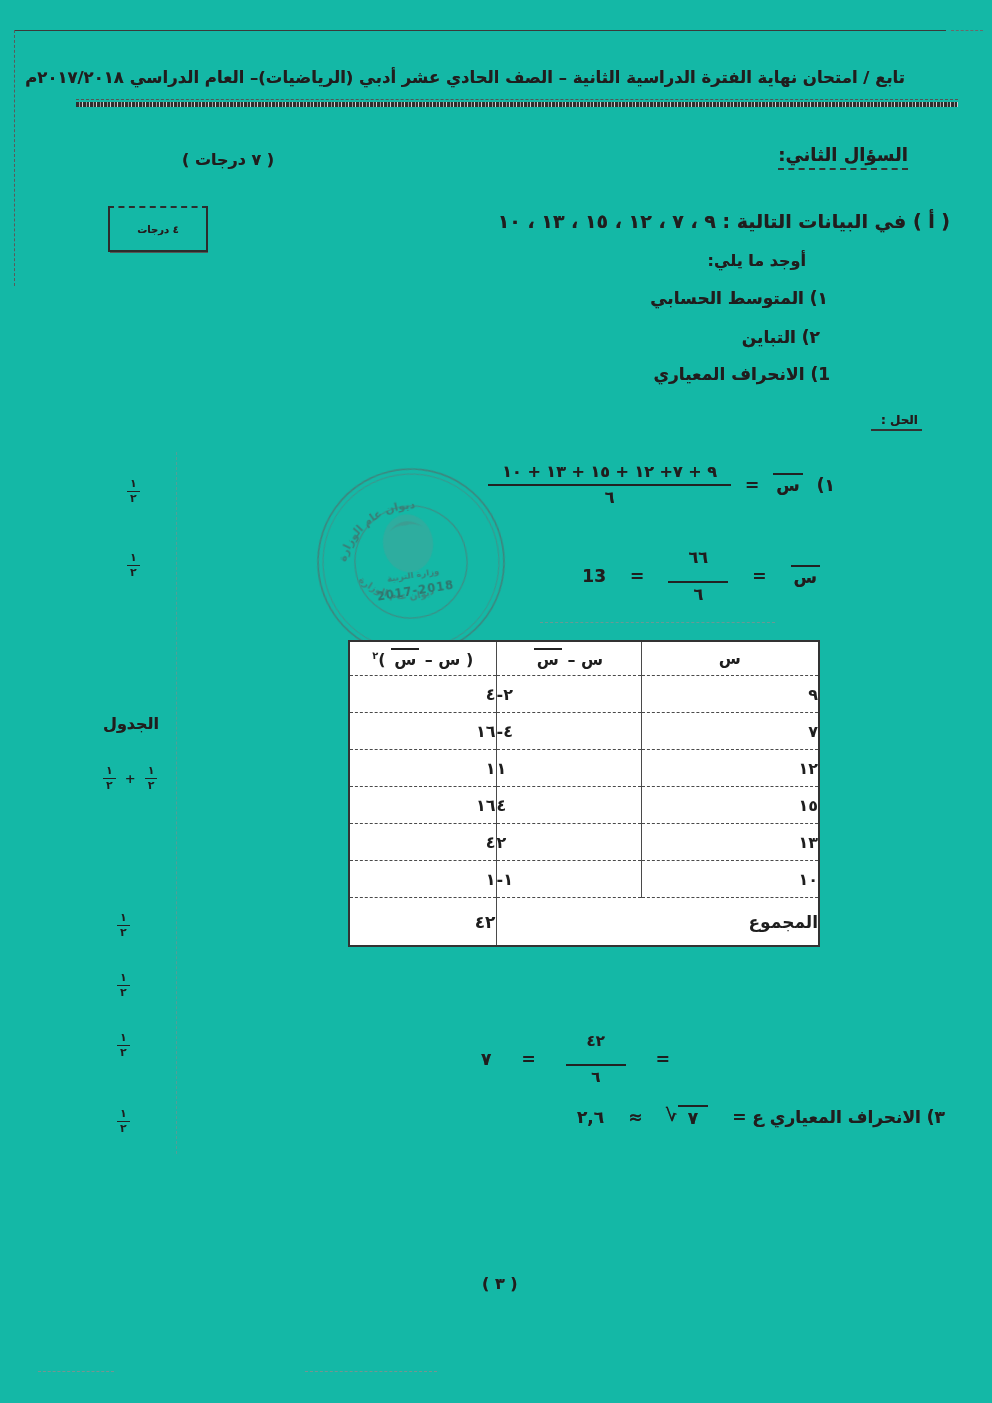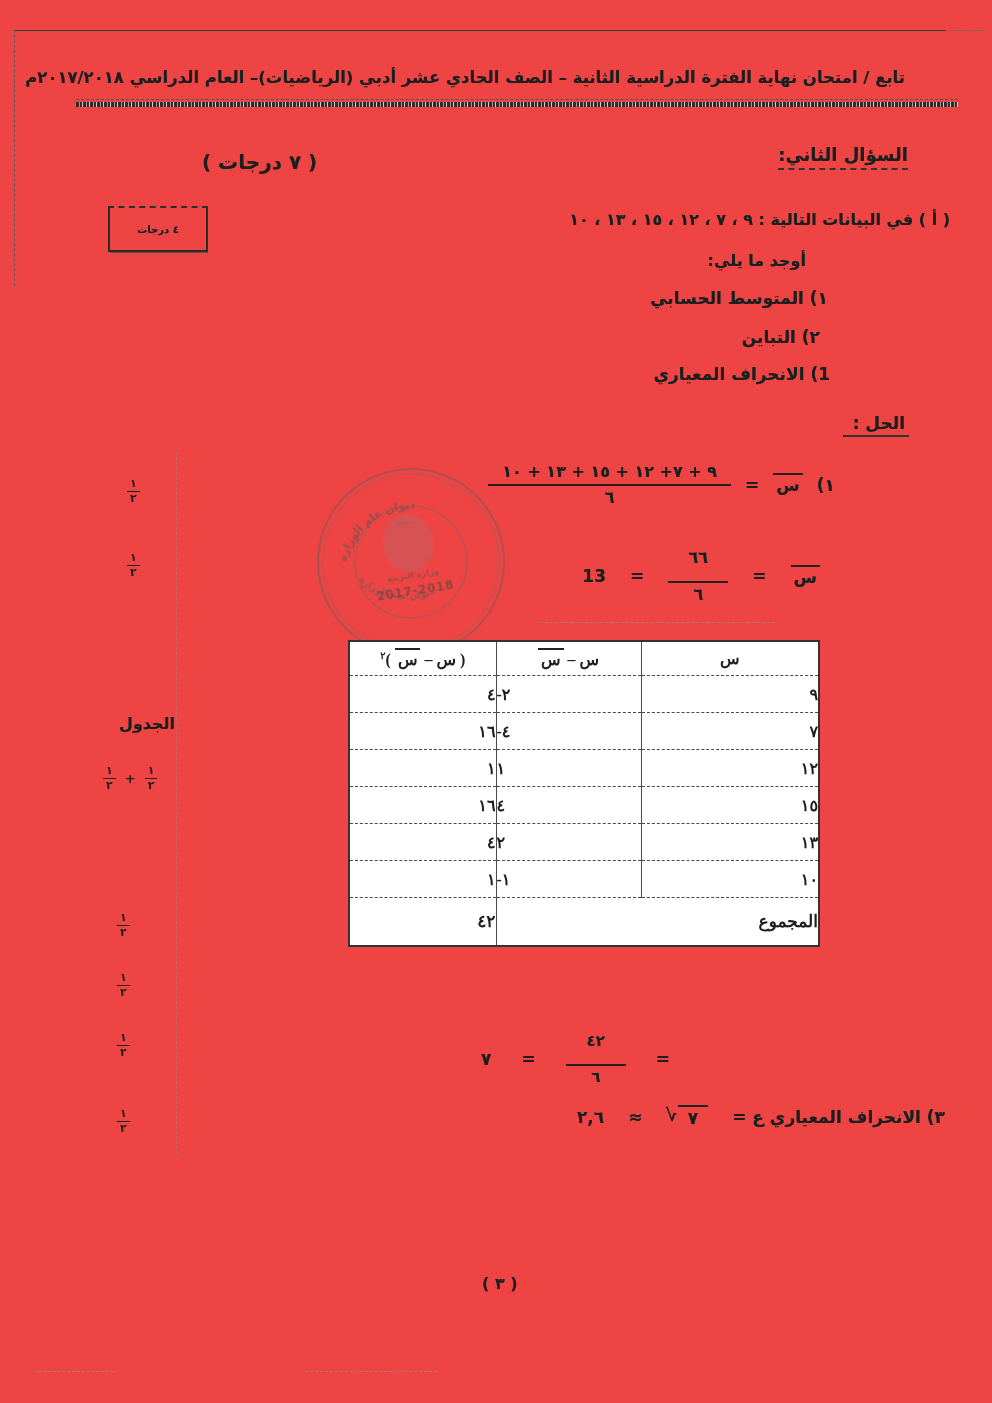--- a/index.html
+++ b/index.html
@@ -1,17 +1,17 @@
 <!DOCTYPE html>
 <html lang="ar"><head>
 <meta charset="utf-8">
 <style>
   html,body{margin:0;padding:0;background:#e8e8e8;}
   .page{
-    position:relative; width:992px; height:1403px; background:#ef4444;
+    position:relative; width:992px; height:1403px; background:#14b8a6;
     font-family:"DejaVu Sans", sans-serif; color:#1e1e1e; overflow:hidden;
     margin:0 auto;
   }
   .abs{position:absolute;}
   .ar{direction:rtl; font-weight:700; text-shadow:0 0 0.4px #444;}
   .ltr-override{direction:ltr; unicode-bidi:bidi-override;}
 
   
   .frac{display:inline-flex; flex-direction:column; align-items:center; vertical-align:middle;}
   .frac .num{padding:0 14px 3px; border-bottom:2px solid #222; text-align:center; white-space:nowrap;}
@@ -35,21 +35,21 @@
     display:flex; align-items:center; justify-content:center;
     font-size:10px; box-shadow:1px 2px 0 -1px #555;
   }
 
   
   table.calc{border-collapse:collapse; direction:rtl; width:470px; table-layout:fixed;
     border:2px solid #333; background:#fff;}
   table.calc th, table.calc td{
     border-left:1px solid #4a4a4a; border-right:1px solid #4a4a4a;
     border-top:1.5px dashed #4a4a4a; border-bottom:1.5px dashed #4a4a4a;
-    font-weight:700; font-size:16px; padding:0;font-family:Liberation Serif, serif;
+    font-weight:700; font-size:16px; padding:0;
   }
   table.calc th{height:33px; font-size:16px;}
   table.calc td{height:36px;}
   table.calc tr.sumrow td{height:47px; font-size:17px;}
 
   
   .mfrac{display:inline-flex; flex-direction:column; align-items:center; font-size:11px; font-weight:700;}
   .mfrac .n{padding:0 3px 1px; border-bottom:1.5px solid #222; line-height:1.1;}
   .mfrac .d{padding-top:1px; line-height:1.1;}
 
@@ -69,34 +69,34 @@
   <div class="abs" style="left:951px; top:30px; width:32px; border-top:1.5px dashed #6a6a6a;"></div>
   <div class="abs" style="left:14px; top:30px; height:256px; border-left:1px dashed #5a5a5a;"></div>
 
   <div class="abs ar" style="right:87px; top:68px; font-size:16.5px;">تابع / امتحان نهاية الفترة الدراسية الثانية – الصف الحادي عشر أدبي (الرياضيات)– العام الدراسي ٢٠١٧/٢٠١٨م</div>
   <div class="abs" style="left:76px; top:99px; width:882px;">
     <div class="sep-dash"></div>
     <div class="sep-band"></div>
   </div>
 
   <div class="abs ar" style="right:84px; top:144px; font-size:18px; border-bottom:2px dashed #333; padding-bottom:3px;">السؤال الثاني:</div>
-  <div class="abs ar" style="left:202px; top:150px; font-size:20px;">( ٧ درجات )</div>
+  <div class="abs ar" style="left:182px; top:150px; font-size:16px;">( ٧ درجات )</div>
 
   <div class="abs" style="left:108px; top:206px;">
     <div class="marks-box ar">٤ درجات</div>
   </div>
 
-  <div class="abs ar" style="right:42px; top:210px; font-size:16px;">( أ ) في البيانات التالية : ٩ ، ٧ ، ١٢ ، ١٥ ، ١٣ ، ١٠</div>
+  <div class="abs ar" style="right:42px; top:210px; font-size:19px;">( أ ) في البيانات التالية : ٩ ، ٧ ، ١٢ ، ١٥ ، ١٣ ، ١٠</div>
   <div class="abs ar" style="right:186px; top:251px; font-size:16px;">أوجد ما يلي:</div>
 
   <div class="abs ar" style="right:164px; top:288px; font-size:17px;">١) المتوسط  الحسابي</div>
   <div class="abs ar" style="right:172px; top:327px; font-size:17px;">٢) التباين</div>
   <div class="abs ar" style="right:162px; top:364px; font-size:17px;">1) الانحراف المعياري</div>
 
-  <div class="abs ar" style="right:83px; top:413px; font-size:17px; border-bottom:2px solid #333; padding:0 4px 2px 10px;">الحل :</div>
+  <div class="abs ar" style="right:70px; top:413px; font-size:12px; border-bottom:2px solid #333; padding:0 4px 2px 10px;">الحل :</div>
 
   <div class="abs" style="left:176px; top:452px; height:702px; border-left:1px dashed #8a8a8a; opacity:.55;"></div>
 
   <div class="abs ar flexr" style="right:157px; top:462px; gap:14px; font-size:17px;">
     <span>١)</span>
     <span class="bar">س</span>
     <span>=</span>
     <span class="frac" style="font-size:16px;">
       <span class="num">٩ + ٧+ ١٢ + ١٥ + ١٣ + ١٠</span>
       <span class="den">٦</span>
@@ -191,21 +191,21 @@
         <td>١</td>
       </tr>
       <tr class="sumrow">
         <td colspan="2">المجموع</td>
         <td>٤٢</td>
       </tr>
     </tbody>
       </table>
   </div>
 
-  <div class="abs ar" style="left:103px; top:714px; font-size:16px;margin-left:16px;">الجدول</div>
+  <div class="abs ar" style="left:103px; top:714px; font-size:16px;">الجدول</div>
   <div class="abs" style="left:103px; top:765px; display:flex; align-items:center; gap:9px;">
     <span class="mfrac">
       <span class="n">١</span>
       <span class="d">٢</span>
     </span>
     <span style="font-size:13px; font-weight:700;">+</span>
     <span class="mfrac">
       <span class="n">١</span>
       <span class="d">٢</span>
     </span>

